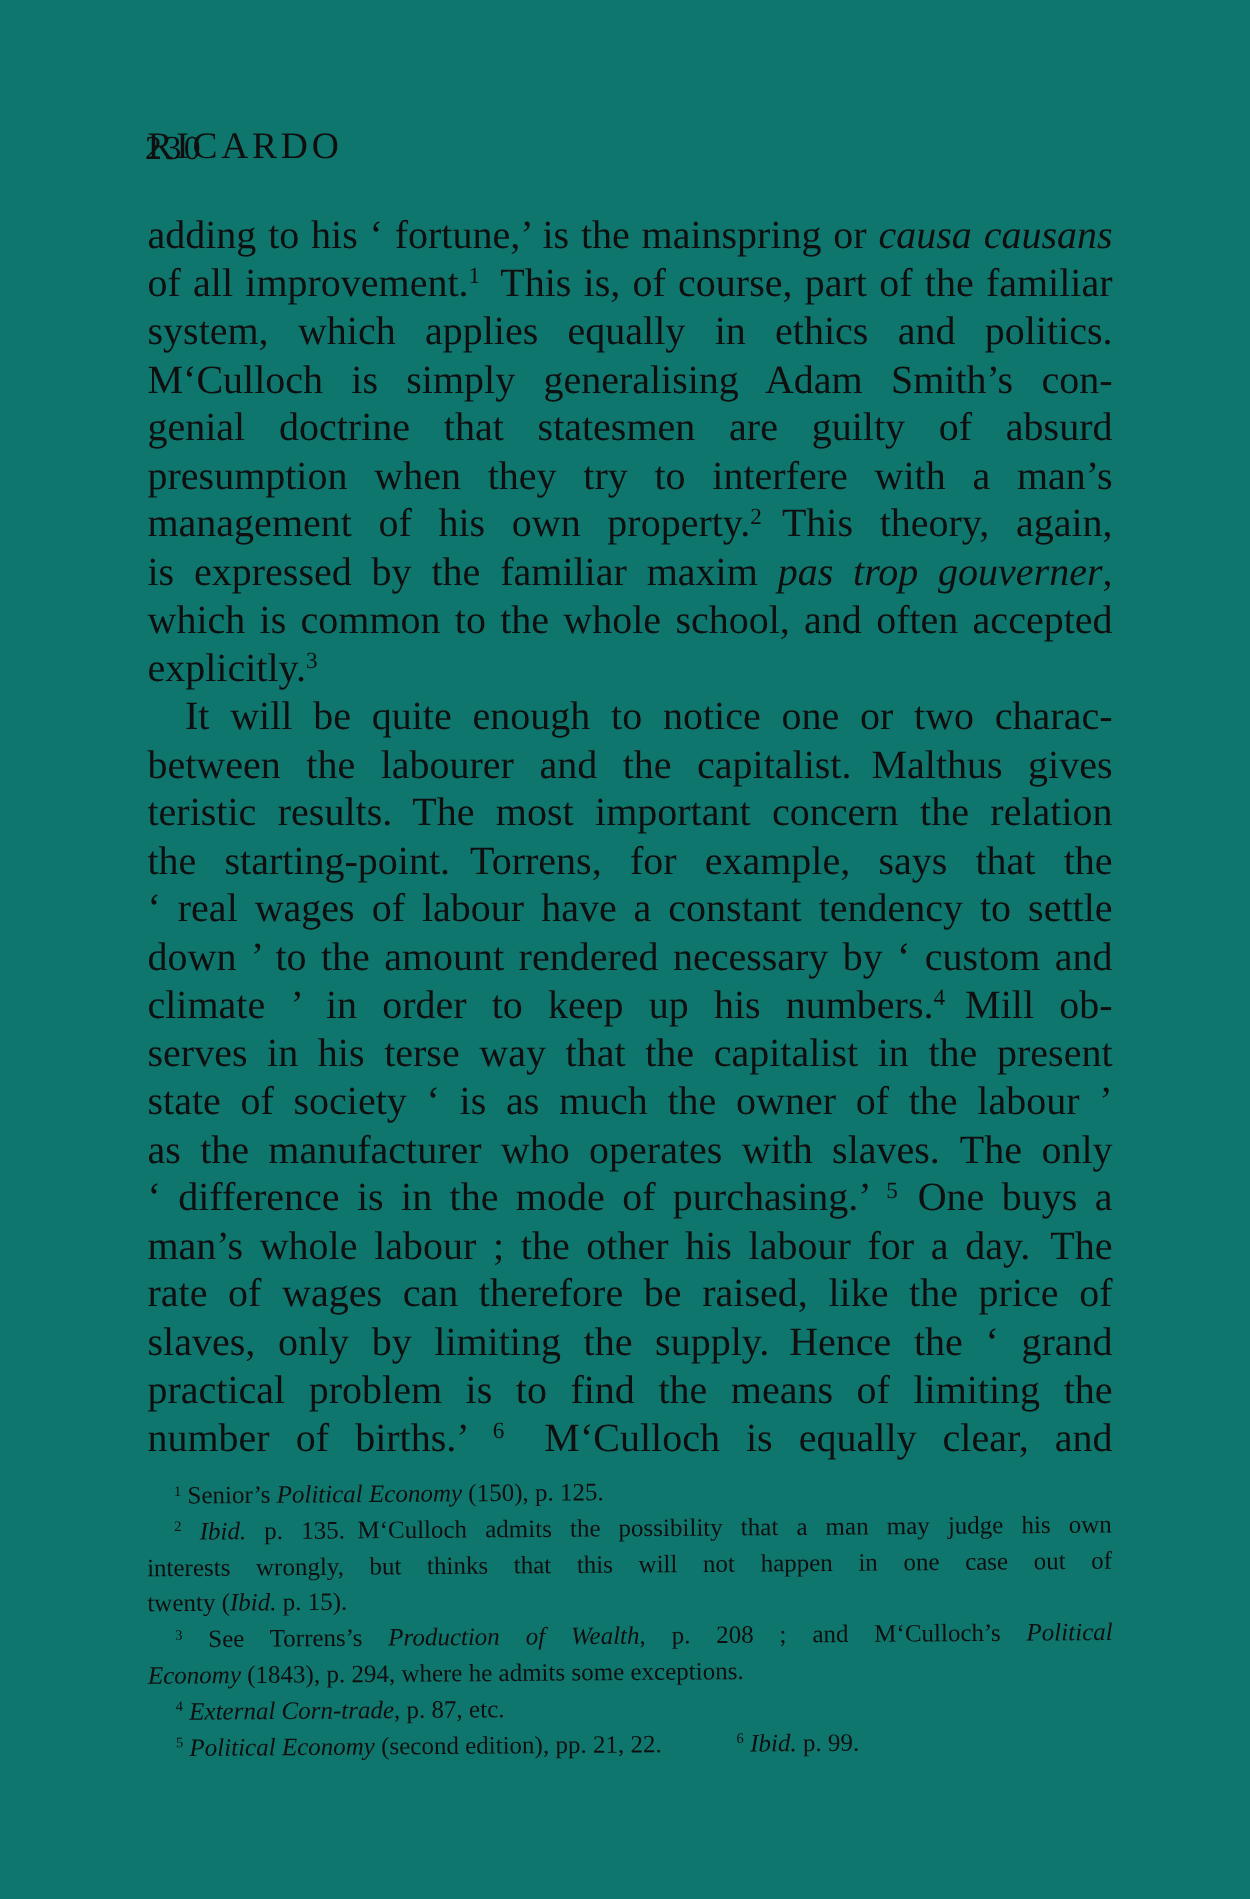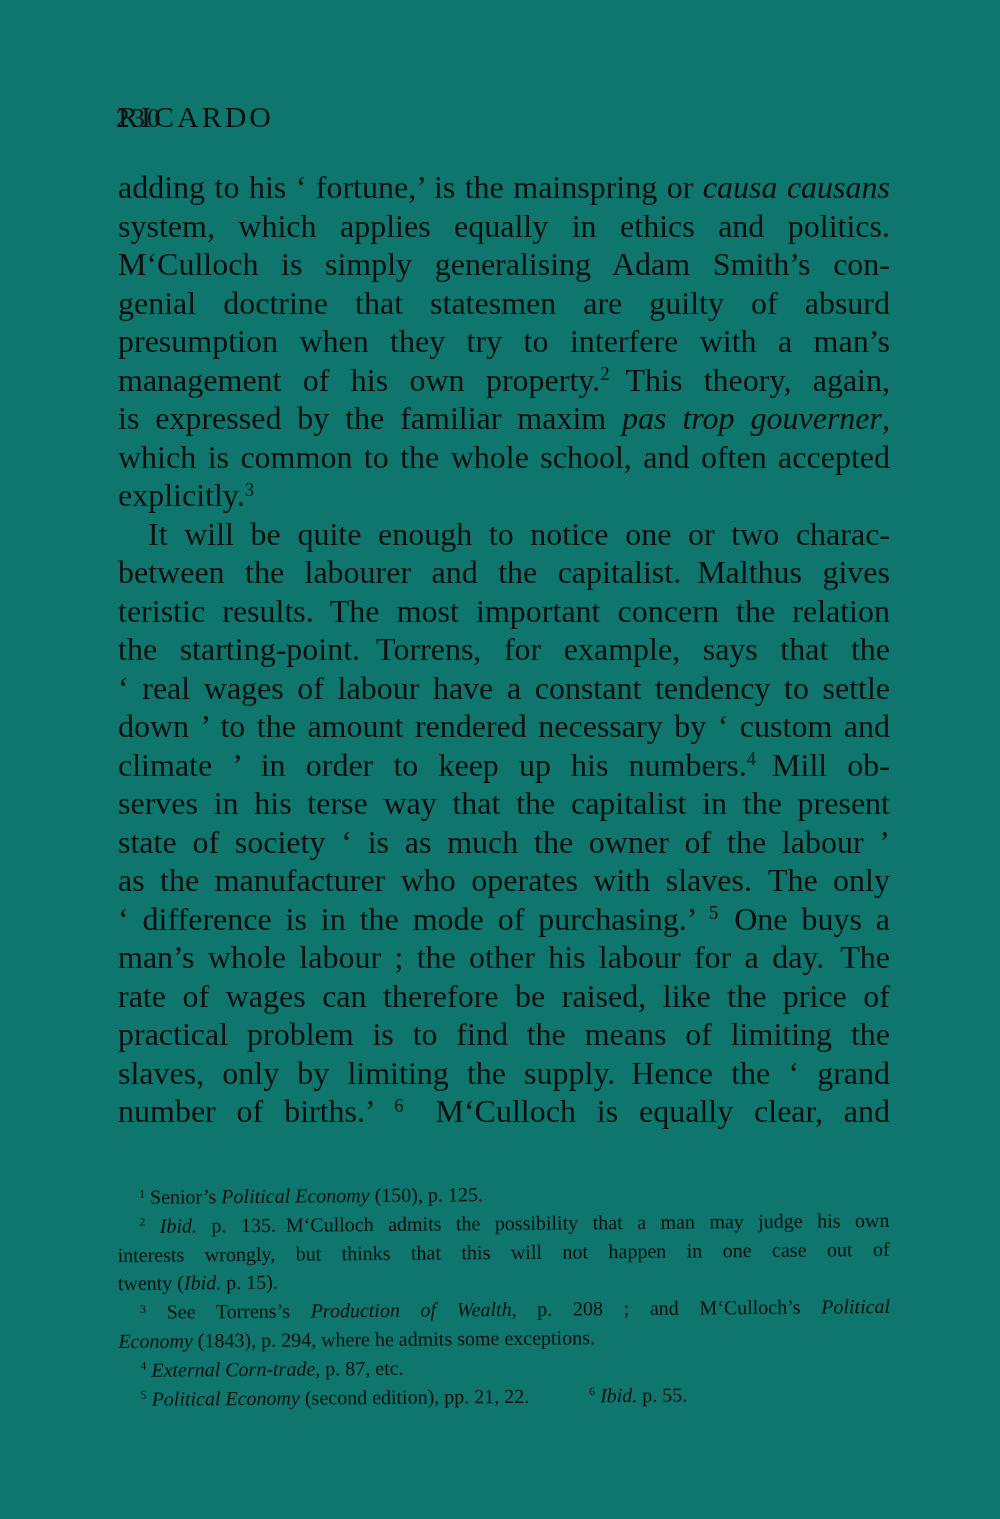--- a/index.html
+++ b/index.html
@@ -59,20 +59,21 @@
   }
 </style>
 </head>
 <body>
 
 <div class="page">
   <div class="pagenum">230</div>
   <div class="runhead">RICARDO</div>
   <div class="bodytext" id="body-lines">
       <div class="tline just"><span>adding to his ‘ fortune,’ is the mainspring or </span><span class="it">causa causans</span></div>
+      <div class="tline just"><span>of all improvement.</span><sup>1</sup><span> This is, of course, part of the familiar</span></div>
       <div class="tline just"><span>system, which applies equally in ethics and politics.</span></div>
       <div class="tline just"><span>M‘Culloch is simply generalising Adam Smith’s con-</span></div>
       <div class="tline just"><span>genial doctrine that statesmen are guilty of absurd</span></div>
       <div class="tline just"><span>presumption when they try to interfere with a man’s</span></div>
       <div class="tline just"><span>management of his own property.</span><sup>2</sup><span> This theory, again,</span></div>
       <div class="tline just"><span>is expressed by the familiar maxim </span><span class="it">pas trop gouverner</span><span>,</span></div>
       <div class="tline just"><span>which is common to the whole school, and often accepted</span></div>
       <div class="tline"><span>explicitly.</span><sup>3</sup></div>
       <div class="tline just ind"><span>It will be quite enough to notice one or two charac-</span></div>
       <div class="tline just"><span>between the labourer and the capitalist. Malthus gives</span></div>
@@ -80,27 +81,27 @@
       <div class="tline just"><span>the starting-point. Torrens, for example, says that the</span></div>
       <div class="tline just"><span>‘ real wages of labour have a constant tendency to settle</span></div>
       <div class="tline just"><span>down ’ to the amount rendered necessary by ‘ custom and</span></div>
       <div class="tline just"><span>climate ’ in order to keep up his numbers.</span><sup>4</sup><span> Mill ob-</span></div>
       <div class="tline just"><span>serves in his terse way that the capitalist in the present</span></div>
       <div class="tline just"><span>state of society ‘ is as much the owner of the labour ’</span></div>
       <div class="tline just"><span>as the manufacturer who operates with slaves. The only</span></div>
       <div class="tline just"><span>‘ difference is in the mode of purchasing.’ </span><sup>5</sup><span> One buys a</span></div>
       <div class="tline just"><span>man’s whole labour ; the other his labour for a day. The</span></div>
       <div class="tline just"><span>rate of wages can therefore be raised, like the price of</span></div>
+      <div class="tline just"><span>slaves, only by limiting the supply. Hence the ‘ grand</span></div>
       <div class="tline just"><span>practical problem is to find the means of limiting the</span></div>
-      <div class="tline just"><span>slaves, only by limiting the supply. Hence the ‘ grand</span></div>
       <div class="tline just"><span>number of births.’ </span><sup>6</sup><span>  M‘Culloch is equally clear, and</span></div>
     </div>
   <div class="ft" id="footnote-lines">
       <div class="tline ind"><sup>1</sup><span> Senior’s </span><span class="it">Political Economy</span><span> (150), p. 125.</span></div>
       <div class="tline just ind"><sup>2</sup><span> </span><span class="it">Ibid.</span><span> p. 135. M‘Culloch admits the possibility that a man may judge his own</span></div>
       <div class="tline just"><span>interests wrongly, but thinks that this will not happen in one case out of</span></div>
       <div class="tline"><span>twenty (</span><span class="it">Ibid.</span><span> p. 15).</span></div>
       <div class="tline just ind"><sup>3</sup><span> See Torrens’s </span><span class="it">Production of Wealth</span><span>, p. 208 ; and M‘Culloch’s </span><span class="it">Political</span></div>
       <div class="tline"><span class="it">Economy</span><span> (1843), p. 294, where he admits some exceptions.</span></div>
       <div class="tline ind"><sup>4</sup><span> </span><span class="it">External Corn-trade</span><span>, p. 87, etc.</span></div>
-      <div class="tline ind"><sup>5</sup><span> </span><span class="it">Political Economy</span><span> (second edition), pp. 21, 22.   </span><sup>6</sup><span> </span><span class="it">Ibid.</span><span> p. 55.</span></div>
+      <div class="tline ind"><sup>5</sup><span> </span><span class="it">Political Economy</span><span> (second edition), pp. 21, 22.   </span><sup>6</sup><span> </span><span class="it">Ibid.</span><span> p. 99.</span></div>
     </div>
 </div>
 
 </body></html>

